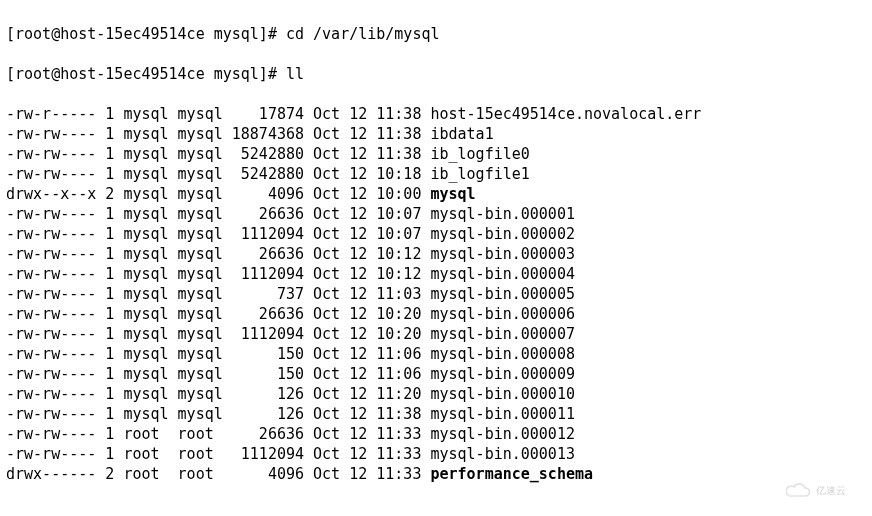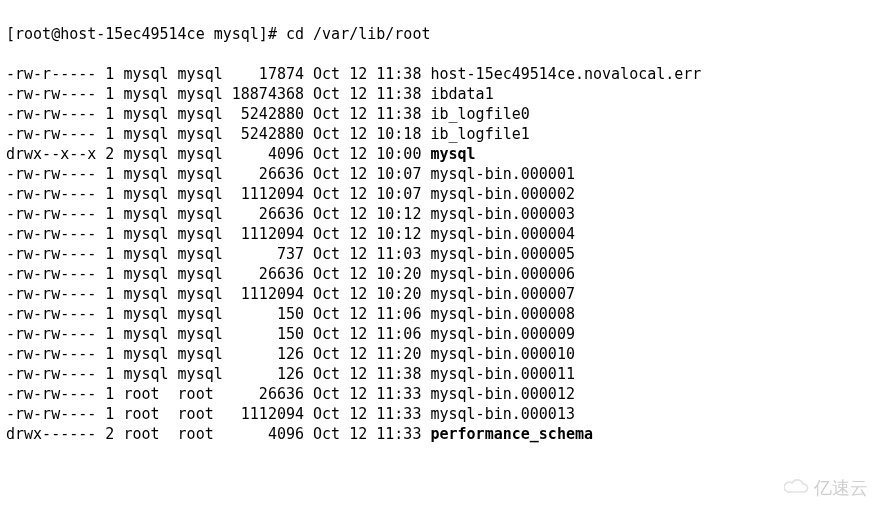--- a/index.html
+++ b/index.html
@@ -15,38 +15,39 @@
     font-size: 15px;
     line-height: 20px;
     white-space: pre;
     color: #000000;
     padding: 4px 6px;
     position: relative;
   }
   .bold { font-weight: bold; }
   .watermark {
     position: absolute;
-    right: 4px;
+    right: 26px;
     bottom: 16px;
     font-family: Liberation Serif, serif;
-    font-size: 18px;
+    font-size: 10px;
     color: #cfcfcf;
     display: flex;
     align-items: center;
     gap: 4px;
     pointer-events: none;
   }
   .watermark svg { opacity: 0.6; }
   .row { display: block; } 
 </style>
 </head>
 <body>
 
 <div class="terminal">
-<span class="row"><span>[root@host-15ec49514ce mysql]# </span><span>cd /var/lib/root</span></span>
+<span class="row"><span>[root@host-15ec49514ce mysql]# </span><span>cd /var/lib/mysql</span></span>
+<span class="row"><span>[root@host-15ec49514ce mysql]# </span><span>ll</span></span>
 <div id="listing"><span class="row"><span>-rw-r----- 1 mysql mysql    17874 Oct 12 11:38 </span><span>host-15ec49514ce.novalocal.err</span></span><span class="row"><span>-rw-rw---- 1 mysql mysql 18874368 Oct 12 11:38 </span><span>ibdata1</span></span><span class="row"><span>-rw-rw---- 1 mysql mysql  5242880 Oct 12 11:38 </span><span>ib_logfile0</span></span><span class="row"><span>-rw-rw---- 1 mysql mysql  5242880 Oct 12 10:18 </span><span>ib_logfile1</span></span><span class="row"><span>drwx--x--x 2 mysql mysql     4096 Oct 12 10:00 </span><span class="bold">mysql</span></span><span class="row"><span>-rw-rw---- 1 mysql mysql    26636 Oct 12 10:07 </span><span>mysql-bin.000001</span></span><span class="row"><span>-rw-rw---- 1 mysql mysql  1112094 Oct 12 10:07 </span><span>mysql-bin.000002</span></span><span class="row"><span>-rw-rw---- 1 mysql mysql    26636 Oct 12 10:12 </span><span>mysql-bin.000003</span></span><span class="row"><span>-rw-rw---- 1 mysql mysql  1112094 Oct 12 10:12 </span><span>mysql-bin.000004</span></span><span class="row"><span>-rw-rw---- 1 mysql mysql      737 Oct 12 11:03 </span><span>mysql-bin.000005</span></span><span class="row"><span>-rw-rw---- 1 mysql mysql    26636 Oct 12 10:20 </span><span>mysql-bin.000006</span></span><span class="row"><span>-rw-rw---- 1 mysql mysql  1112094 Oct 12 10:20 </span><span>mysql-bin.000007</span></span><span class="row"><span>-rw-rw---- 1 mysql mysql      150 Oct 12 11:06 </span><span>mysql-bin.000008</span></span><span class="row"><span>-rw-rw---- 1 mysql mysql      150 Oct 12 11:06 </span><span>mysql-bin.000009</span></span><span class="row"><span>-rw-rw---- 1 mysql mysql      126 Oct 12 11:20 </span><span>mysql-bin.000010</span></span><span class="row"><span>-rw-rw---- 1 mysql mysql      126 Oct 12 11:38 </span><span>mysql-bin.000011</span></span><span class="row"><span>-rw-rw---- 1 root  root     26636 Oct 12 11:33 </span><span>mysql-bin.000012</span></span><span class="row"><span>-rw-rw---- 1 root  root   1112094 Oct 12 11:33 </span><span>mysql-bin.000013</span></span><span class="row"><span>drwx------ 2 root  root      4096 Oct 12 11:33 </span><span class="bold">performance_schema</span></span></div>
 
 </div>
 
 <div class="watermark">
   <span>
     <svg width="26" height="16" viewBox="0 0 26 16">
       <path d="M6 14 a5 5 0 1 1 2 -9 a6 6 0 0 1 11 1 a4 4 0 1 1 1 8 Z" fill="none" stroke="#cfcfcf" stroke-width="1.6"></path>
     </svg>
   </span>

